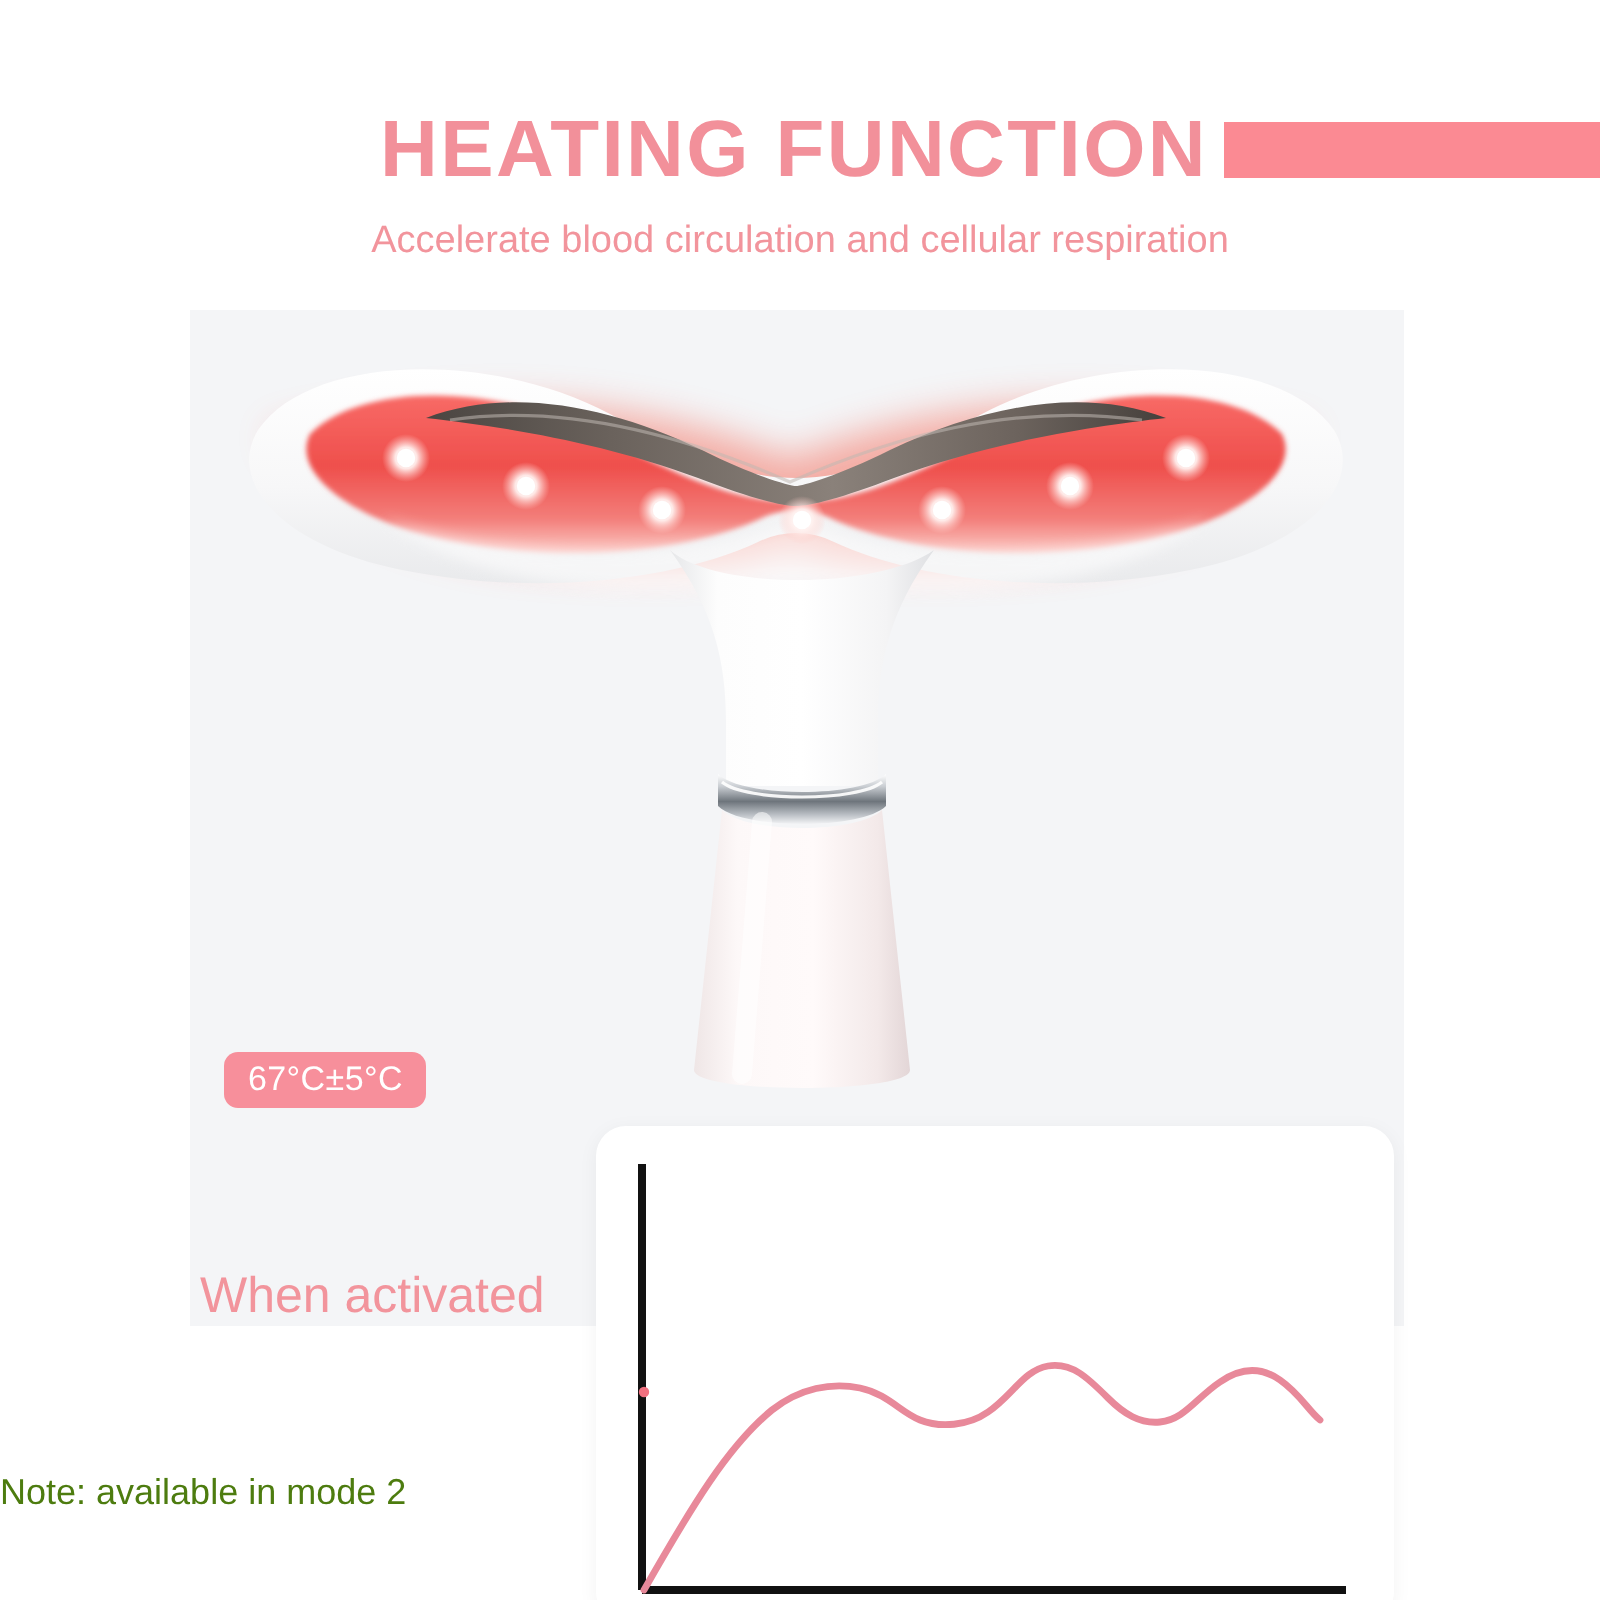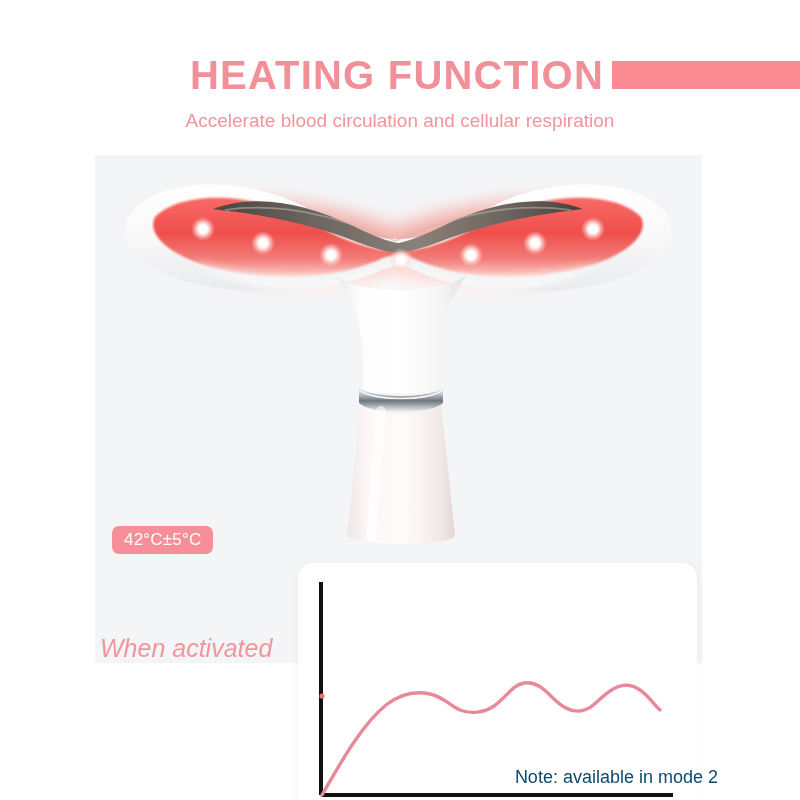--- a/index.html
+++ b/index.html
@@ -115,36 +115,34 @@
 
   
   .caption {
     position: absolute;
     left: 100px;
     top: 630px;
     width: 700px;
     color: #F2949C;
     font-size: 25px;
     line-height: 36px;
-    font-style: italic;
   }
   .caption .line {
     display: block;
     white-space: nowrap;
   }
   .note {
     position: absolute;
     left: 0;
     top: 736px;
     width: 718px;
-    text-align: right;
-    color: #0c4a6e;
+    text-align: left;
+    color: #4d7c0f;
     font-size: 18px;
     white-space: nowrap;
-    margin-top: 31px;
   }
 </style>
 </head>
 <body>
 
 <div class="page">
 
   <div class="title-row">
     <div class="main-title">HEATING FUNCTION</div>
     <div class="title-bar"></div>
@@ -336,21 +334,21 @@
                  C 208 135, 214 122, 226 120
                  C 238 118, 246 126, 256 136
                  C 264 144, 272 149, 282 148
                  C 294 147, 300 136, 312 128
                  C 322 121, 332 120, 342 127
                  C 352 134, 356 142, 362 147" fill="none" stroke="#E8899A" stroke-width="3.4" stroke-linecap="round" stroke-linejoin="round"></path>
       </svg>
     </div>
   </div>
 
-  <div class="temp-badge">42°C±5°C</div>
+  <div class="temp-badge">67°C±5°C</div>
 
   <div class="caption">
     <span class="line">When activated</span>
   </div>
 
   <div class="note">Note: available in mode 2</div>
 
 </div>
 
 </body></html>

